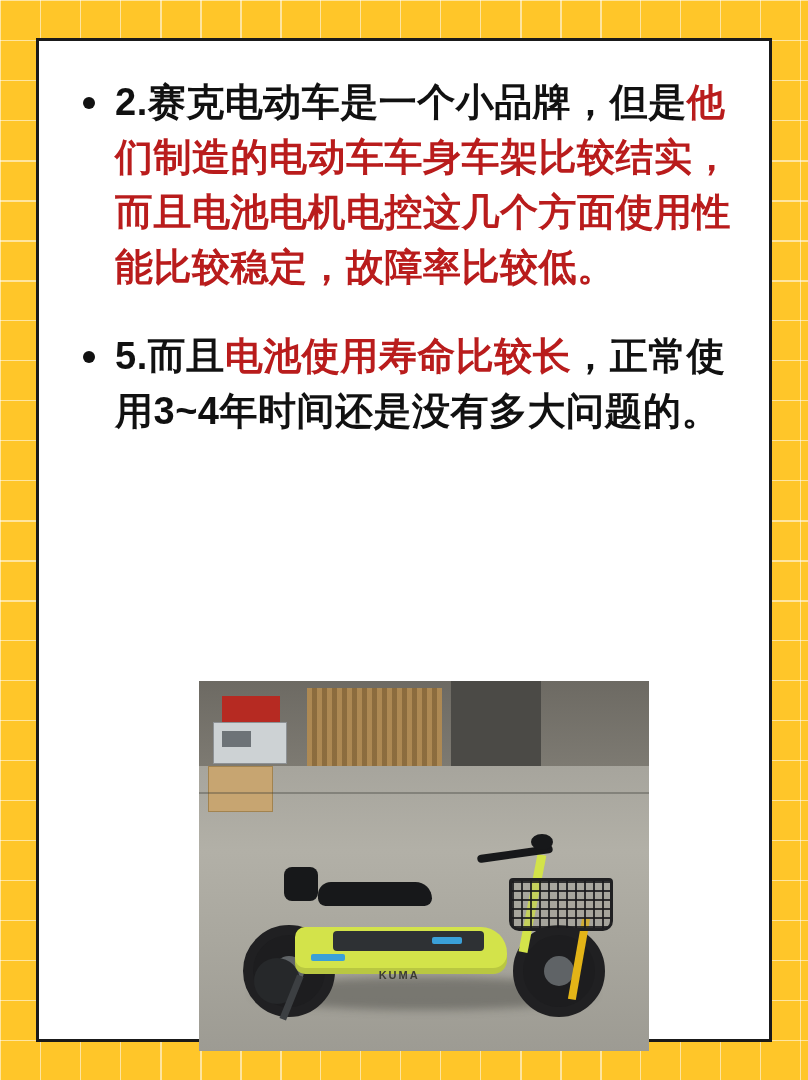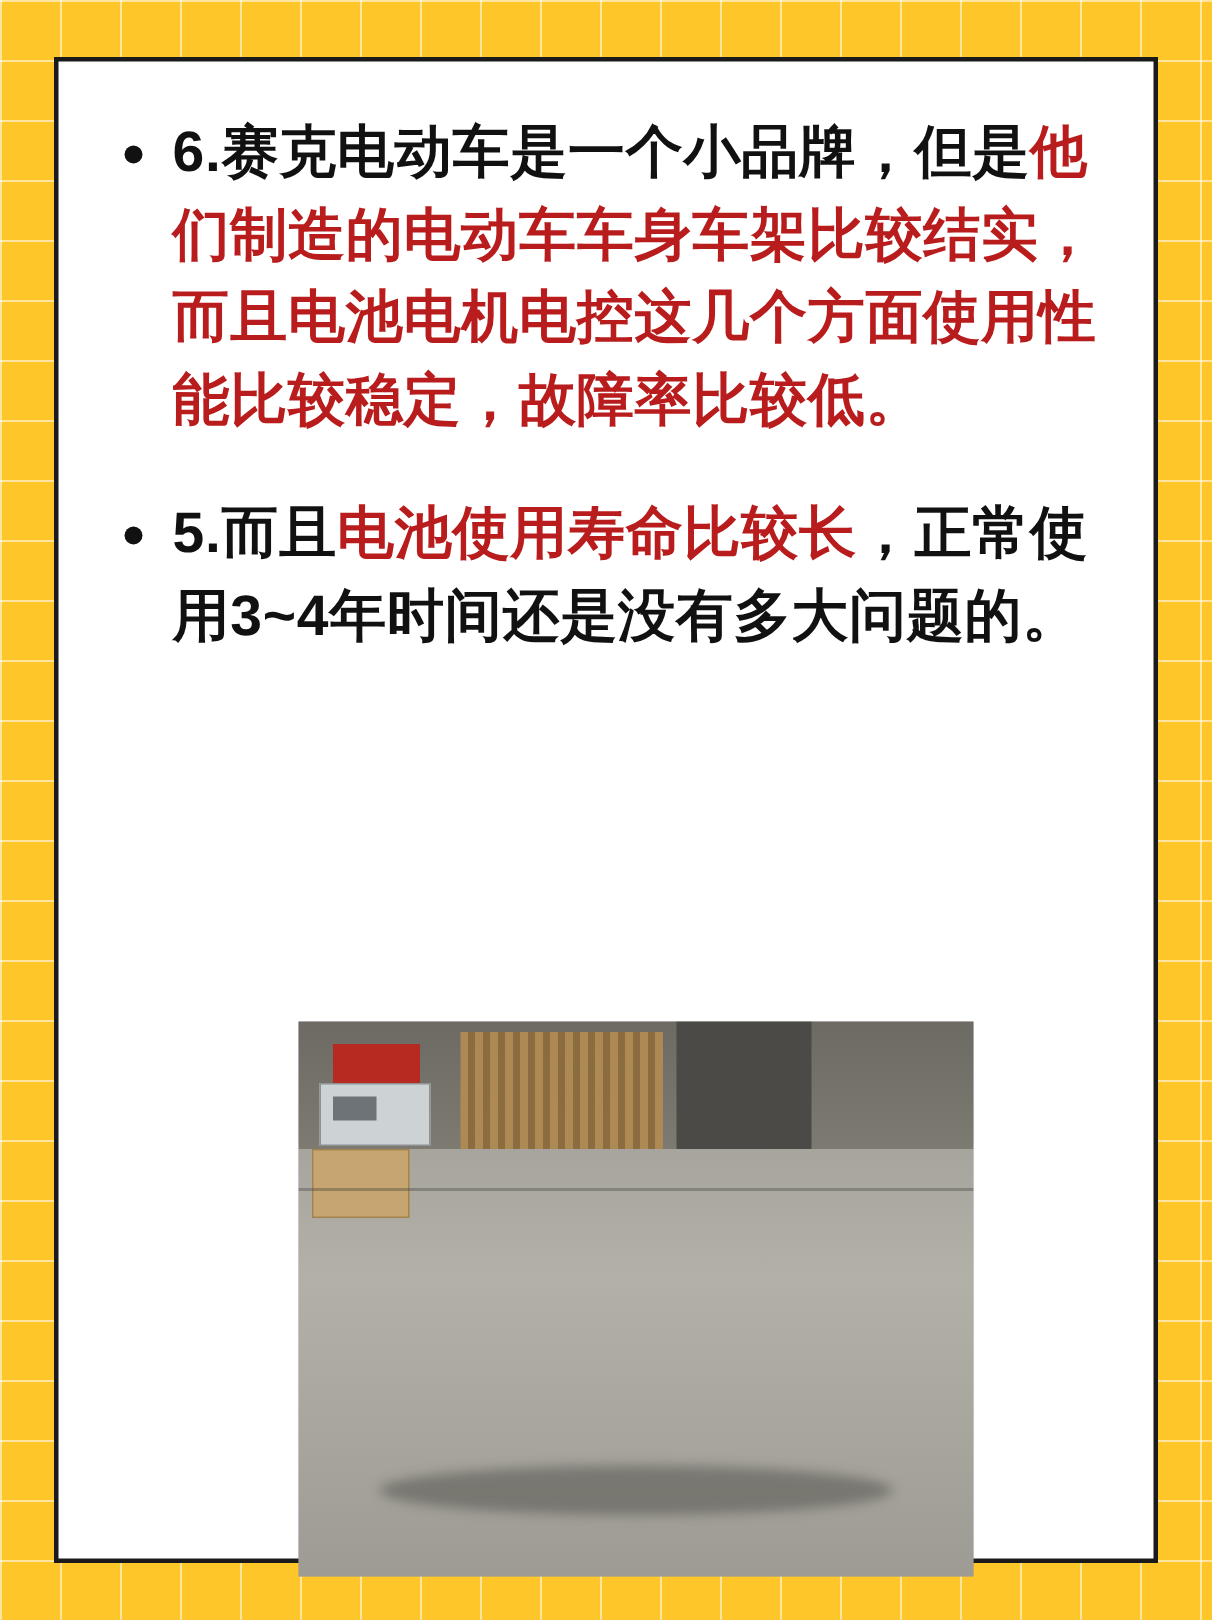--- a/index.html
+++ b/index.html
@@ -295,37 +295,55 @@
 </style>
 </head>
 <body>
 
 <div class="page">
   <div class="card">
 
     <ul class="bullet-list">
       <li class="bullet-item">
         <span class="bullet-dot"></span>
-        <p class="para"><span>6.赛克电动车是一个小品牌，但是</span><span class="hl">他们制造的电动车车身车架比较结实，而且电池电机电控这几个方面使用性能比较稳定，故障率比较低。</span></p>
+        <p class="para"><span>2.赛克电动车是一个小品牌，但是</span><span class="hl">他们制造的电动车车身车架比较结实，而且电池电机电控这几个方面使用性能比较稳定，故障率比较低。</span></p>
       </li>
 
       <li class="bullet-item">
         <span class="bullet-dot"></span>
         <p class="para"><span>5.而且</span><span class="hl">电池使用寿命比较长</span><span>，正常使用3~4年时间还是没有多大问题的。</span></p>
       </li>
     </ul>
 
     <div class="photo-wrap">
       <div class="photo">
         <div class="wall"></div>
         <div class="door"></div>
         <div class="bamboo"></div>
         <div class="red-sign"></div>
         <div class="truck"></div>
         <div class="box"></div>
         <div class="ground-line"></div>
         <div class="shadow"></div>
 
+        <div class="bike">
+          <div class="wheel rear"></div>
+          <div class="wheel front"></div>
+          <div class="motor"></div>
+          <div class="frame-body"></div>
+          <div class="footboard"></div>
+          <div class="seat"></div>
+          <div class="backrest"></div>
+          <div class="stem"></div>
+          <div class="fork"></div>
+          <div class="handlebar"></div>
+          <div class="mirror"></div>
+          <div class="basket"></div>
+          <div class="sticker"></div>
+          <div class="sticker2"></div>
+          <div class="kickstand"></div>
+          <div class="logo-text">KUMA</div>
+        </div>
       </div>
     </div>
 
   </div>
 </div>
 
 </body></html>

